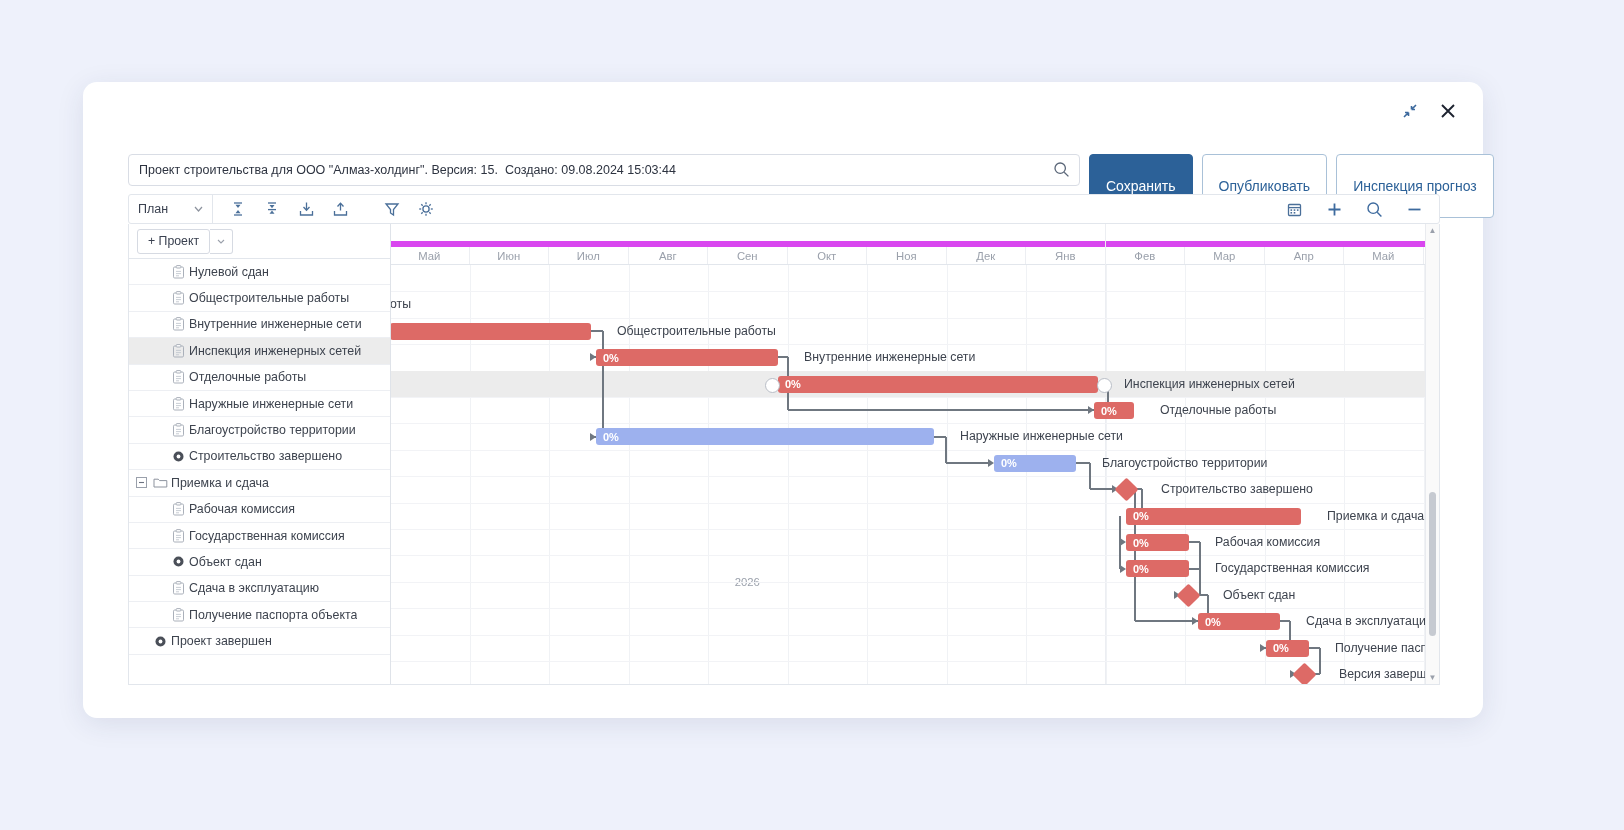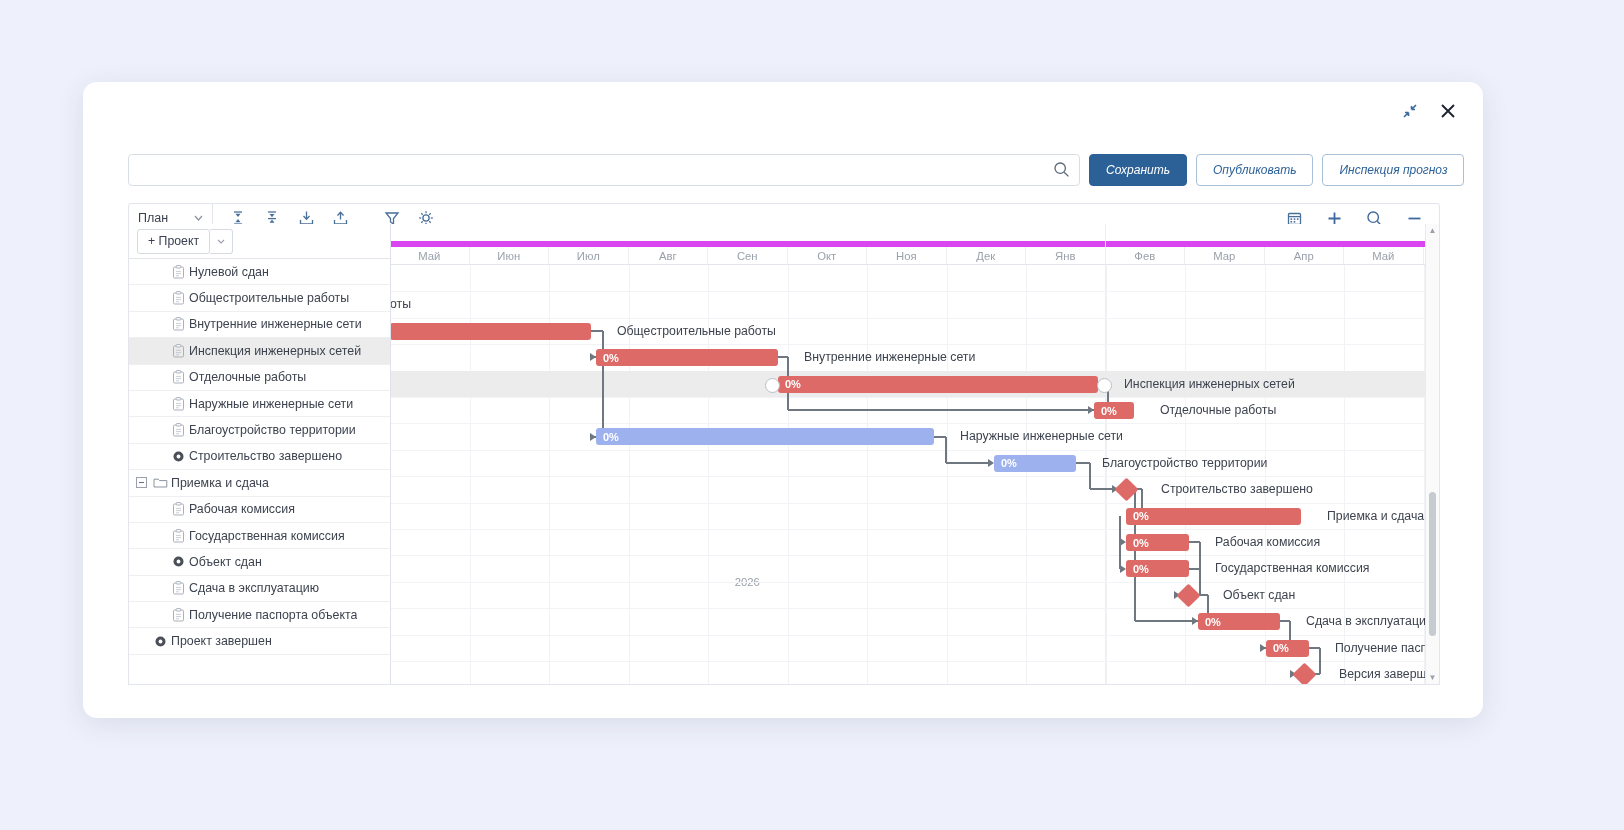--- a/index.html
+++ b/index.html
@@ -29,29 +29,29 @@
     border:1px solid #d9dde5;border-radius:4px;background:#fff;
     display:flex;align-items:center;
   }
   .search-box input{
     border:0;outline:0;background:transparent;flex:1;
     font-family:"Liberation Sans", sans-serif;font-size:12.5px;color:#2d3340;
     padding:0 34px 0 10px;height:26px;
   }
   .search-ico{position:absolute;right:9px;top:6px;width:17px;height:17px;cursor:pointer;}
   .btn{
-    height:30px;border-radius:4px;font-size:12px;cursor:pointer;
-    display:flex;align-items:center;justify-content:center;padding:0 16px;
-    font-family:"Liberation Sans", sans-serif;white-space:nowrap;font-style:italic;
+    height:30px;border-radius:4px;font-size:14px;cursor:pointer;
+    display:flex;align-items:center;justify-content:center;padding:16px 16px;
+    font-family:"Liberation Sans", sans-serif;white-space:nowrap;
   }
   .btn-primary{background:#2c6198;color:#fff;border:1px solid #2c6198;}
   .btn-outline{background:#fff;color:#2c6198;border:1px solid #a9c1d8;}
   
   .toolbar{
-    position:absolute;left:45px;top:121px;width:1312px;height:30px;
+    position:absolute;left:45px;top:112px;width:1312px;height:30px;
     border:1px solid #e2e6ec;border-radius:3px;background:#fff;
     display:flex;align-items:center;box-sizing:border-box;
   }
   .tb-select{
     display:flex;align-items:center;gap:26px;height:28px;padding:0 9px;
     border-right:1px solid #e2e6ec;cursor:pointer;
   }
   .tb-select span{font-size:12.5px;color:#3a4150;}
   .tb-icons{display:flex;align-items:center;gap:8px;padding-left:12px;}
   .tb-ico{width:26px;height:26px;display:flex;align-items:center;justify-content:center;cursor:pointer;}
@@ -124,20 +124,21 @@
       <div class="icon-btn">
         <svg width="20" height="20" viewBox="0 0 20 20">
             <path d="M4 4 L16 16 M16 4 L4 16" stroke="#1d2330" stroke-width="1.9" fill="none"></path>
           </svg>
       </div>
     </div>
   </div>
 
   <div class="search-row">
     <div class="search-box">
+      <input type="text" value="Проект строительства для ООО &quot;Алмаз-холдинг&quot;. Версия: 15.  Создано: 09.08.2024 15:03:44" style="">
       <span class="search-ico">
         <svg width="17" height="17" viewBox="0 0 17 17">
             <circle cx="7.2" cy="7.2" r="5.2" stroke="#5a6678" stroke-width="1.3" fill="none"></circle>
             <path d="M11.2 11.2 L15.4 15.4" stroke="#5a6678" stroke-width="1.3"></path>
           </svg>
       </span>
     </div>
     <div class="btn btn-primary">Сохранить</div>
     <div class="btn btn-outline">Опубликовать</div>
     <div class="btn btn-outline">Инспекция прогноз</div>

